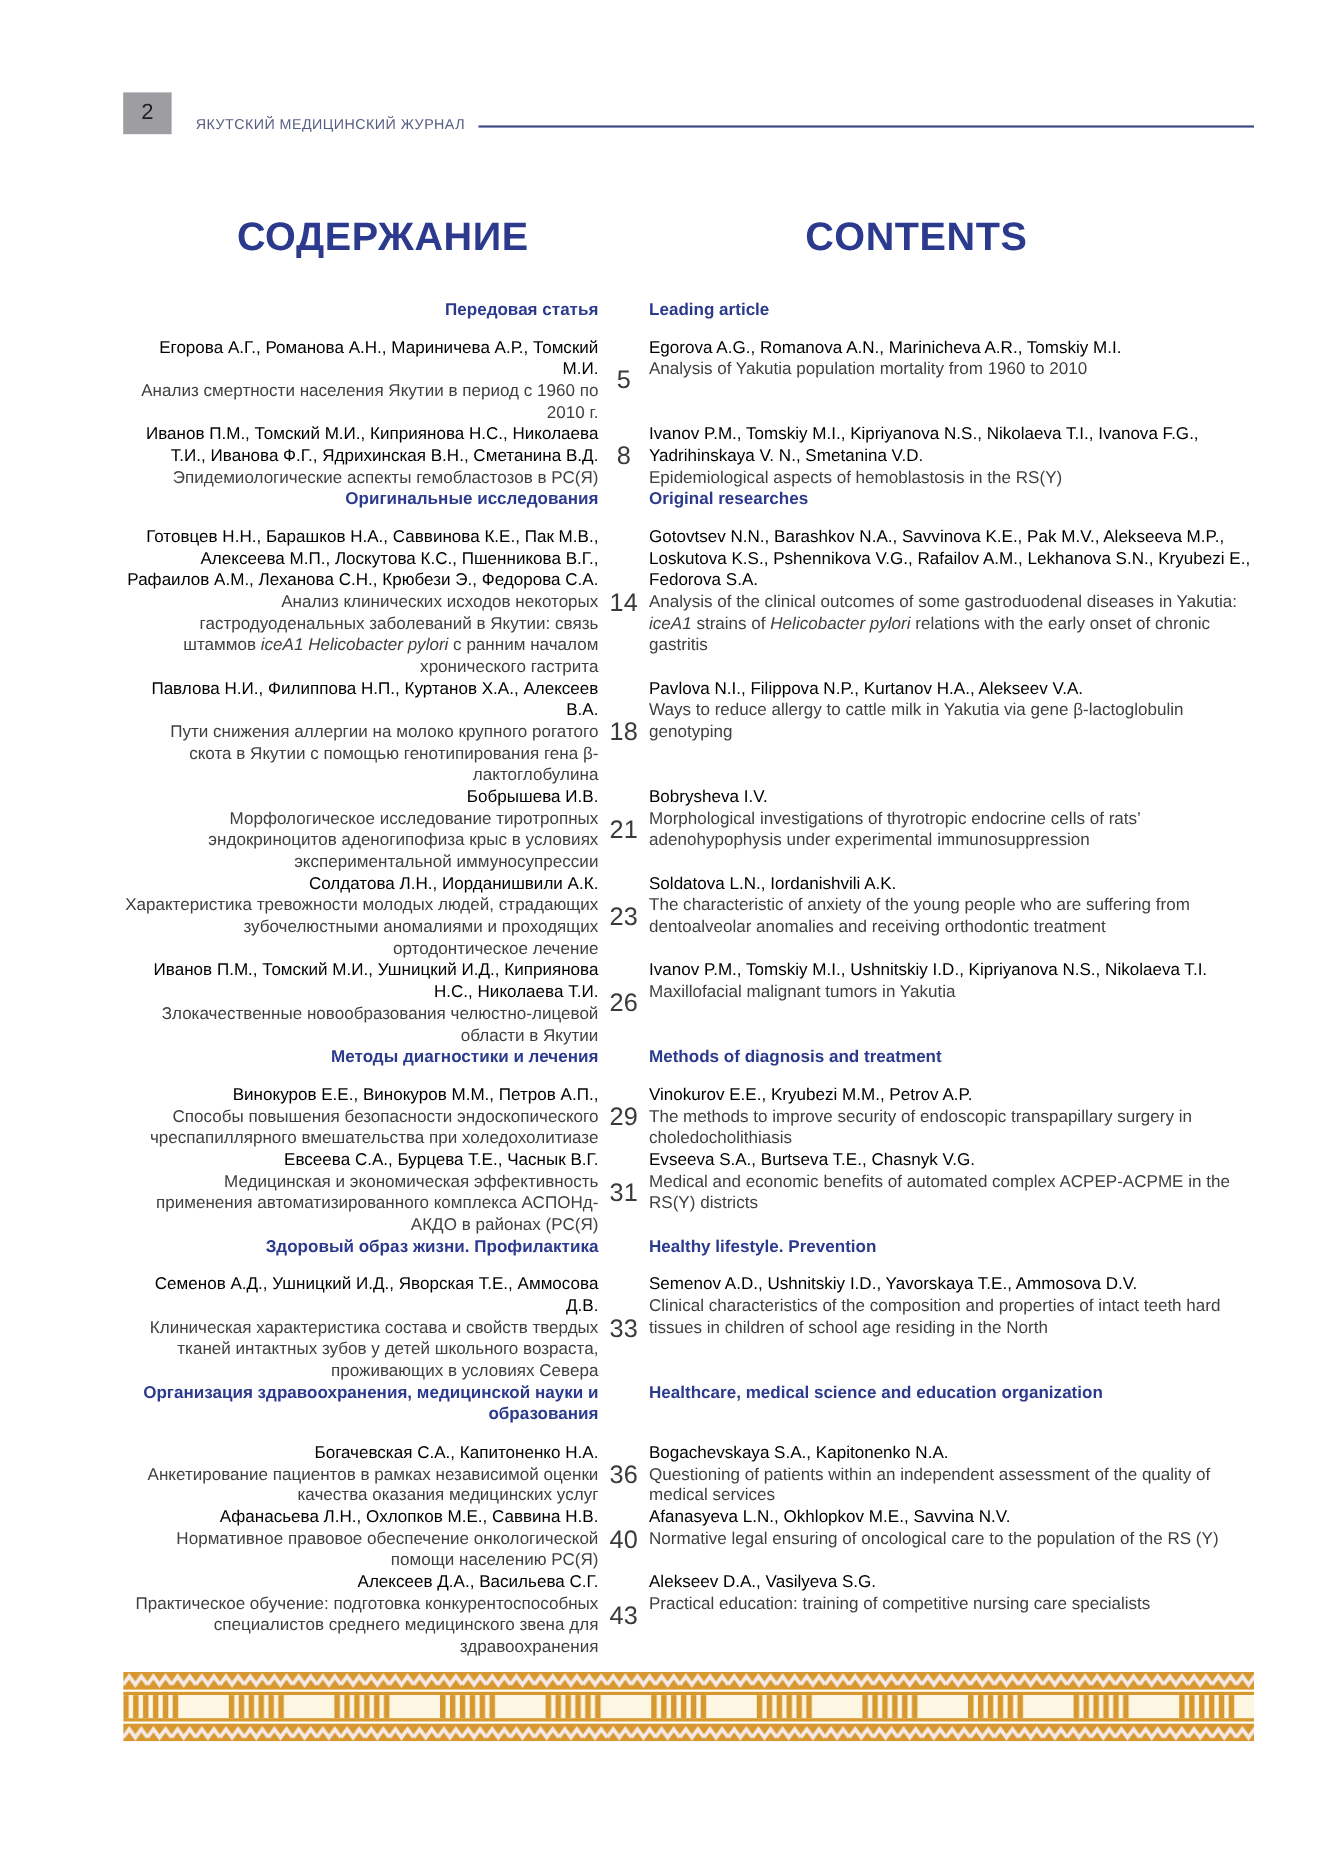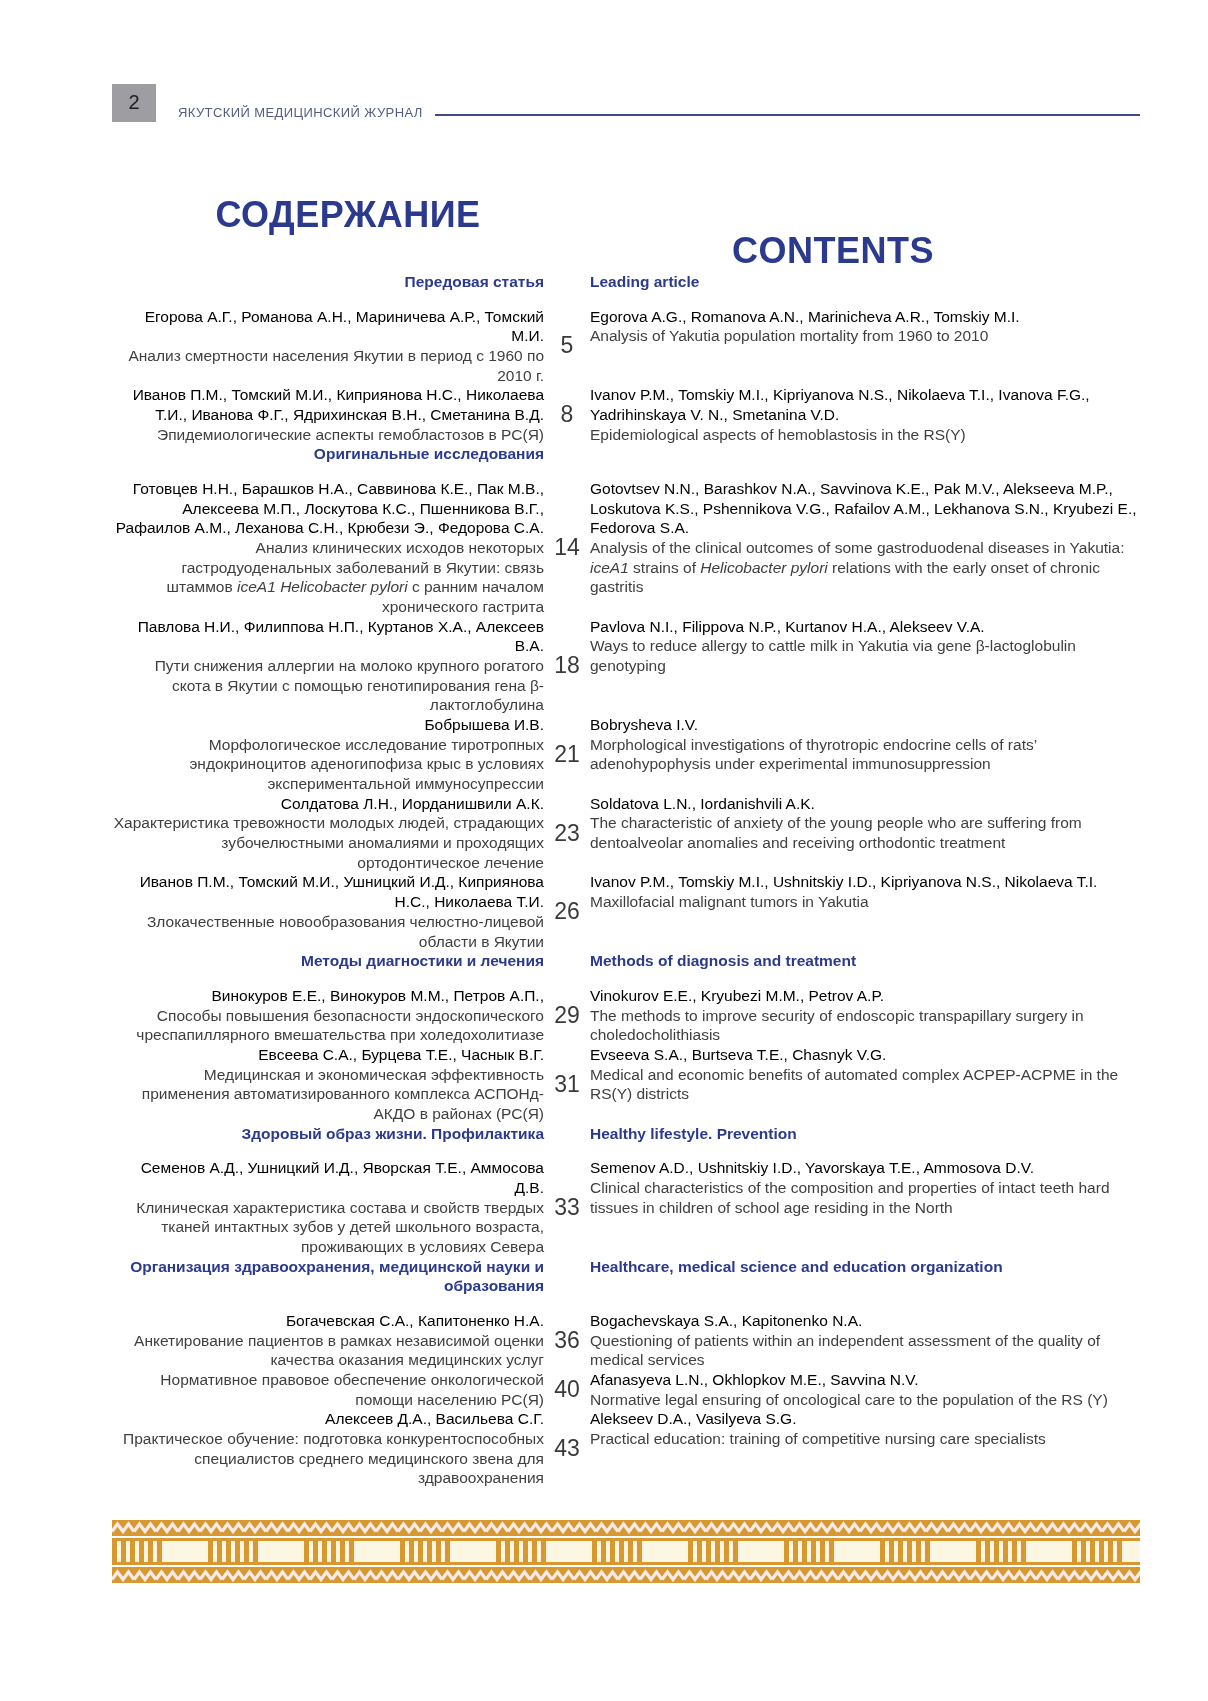--- a/index.html
+++ b/index.html
@@ -13,21 +13,21 @@
   
   .hdr{position:absolute;left:112px;top:84px;width:1028px;display:flex;align-items:flex-end;}
   .pagebox{width:44px;height:38px;background:#9e9ea2;color:#1f1f22;display:flex;align-items:center;justify-content:center;font-size:20px;}
   .jtitle{margin-left:22px;color:#555e82;font-size:13px;letter-spacing:0.4px;white-space:nowrap;padding-bottom:1px;}
   .hrule{flex:1;border-bottom:2px solid #3d4c85;margin-left:12px;margin-bottom:6px;}
 
   
   .toc-titles{position:absolute;left:112px;top:192px;width:1028px;display:grid;grid-template-columns:432px 46px 1fr;}
   .toc-titles .t{font-size:36px;font-weight:bold;color:#2c3a8e;text-align:center;letter-spacing:0.5px;}
   .toc-titles .t.ru{padding-left:40px;}
-  .toc-titles .t.en{padding-right:64px;margin-top:36px;}
+  .toc-titles .t.en{padding-right:64px;}
 
   
   .toc{position:absolute;left:112px;top:272px;width:1028px;}
   .row{display:grid;grid-template-columns:432px 46px 1fr;}
   .col-ru{text-align:right;}
   .col-en{text-align:left;}
   .col-num{display:flex;align-items:center;justify-content:center;font-size:23px;color:#3a3a3c;}
   .row.sect{margin-bottom:15px;}
   .row.sect .heading{font-weight:bold;color:#2c3a8e;}
   .authors{color:#000000;}
@@ -86,20 +86,21 @@
         </div>
       <div class="col-en">
         <div class="authors">Ivanov P.M., Tomskiy M.I., Kipriyanova N.S., Nikolaeva T.I., Ivanova F.G., Yadrihinskaya V. N., Smetanina V.D.</div>
         <div class="title">Epidemiological aspects of hemoblastosis in the RS(Y)</div>
       </div>
     </div>
 
     <div class="row sect">
       <div class="col-ru heading">Оригинальные исследования</div>
       <div class="col-num"></div>
+      <div class="col-en heading">Original researches</div>
     </div>
 
     <div class="row entry">
       <div class="col-ru">
         <div class="authors">Готовцев Н.Н., Барашков Н.А., Саввинова К.Е., Пак М.В., Алексеева М.П., Лоскутова К.С., Пшенникова В.Г., Рафаилов А.М., Леханова С.Н., Крюбези Э., Федорова С.А.</div>
         <div class="title"><span>Анализ клинических исходов некоторых гастродуоденальных заболеваний в Якутии: связь штаммов </span><span class="it">iceA1</span><span> </span><span class="it">Helicobacter pylori</span><span> с ранним началом хронического гастрита</span></div>
       </div>
       <div class="col-num">
           <span>14</span>
         </div>
@@ -234,20 +235,21 @@
           <span>36</span>
         </div>
       <div class="col-en">
         <div class="authors">Bogachevskaya S.A., Kapitonenko N.A.</div>
         <div class="title">Questioning of patients within an independent assessment of the quality of medical services</div>
       </div>
     </div>
 
     <div class="row entry">
       <div class="col-ru">
+        <div class="authors">Афанасьева Л.Н., Охлопков М.Е., Саввина Н.В.</div>
         <div class="title">Нормативное правовое обеспечение онкологической помощи населению РС(Я)</div>
       </div>
       <div class="col-num">
           <span>40</span>
         </div>
       <div class="col-en">
         <div class="authors">Afanasyeva L.N., Okhlopkov M.E., Savvina N.V.</div>
         <div class="title">Normative legal ensuring of oncological care to the population of the RS (Y)</div>
       </div>
     </div>

